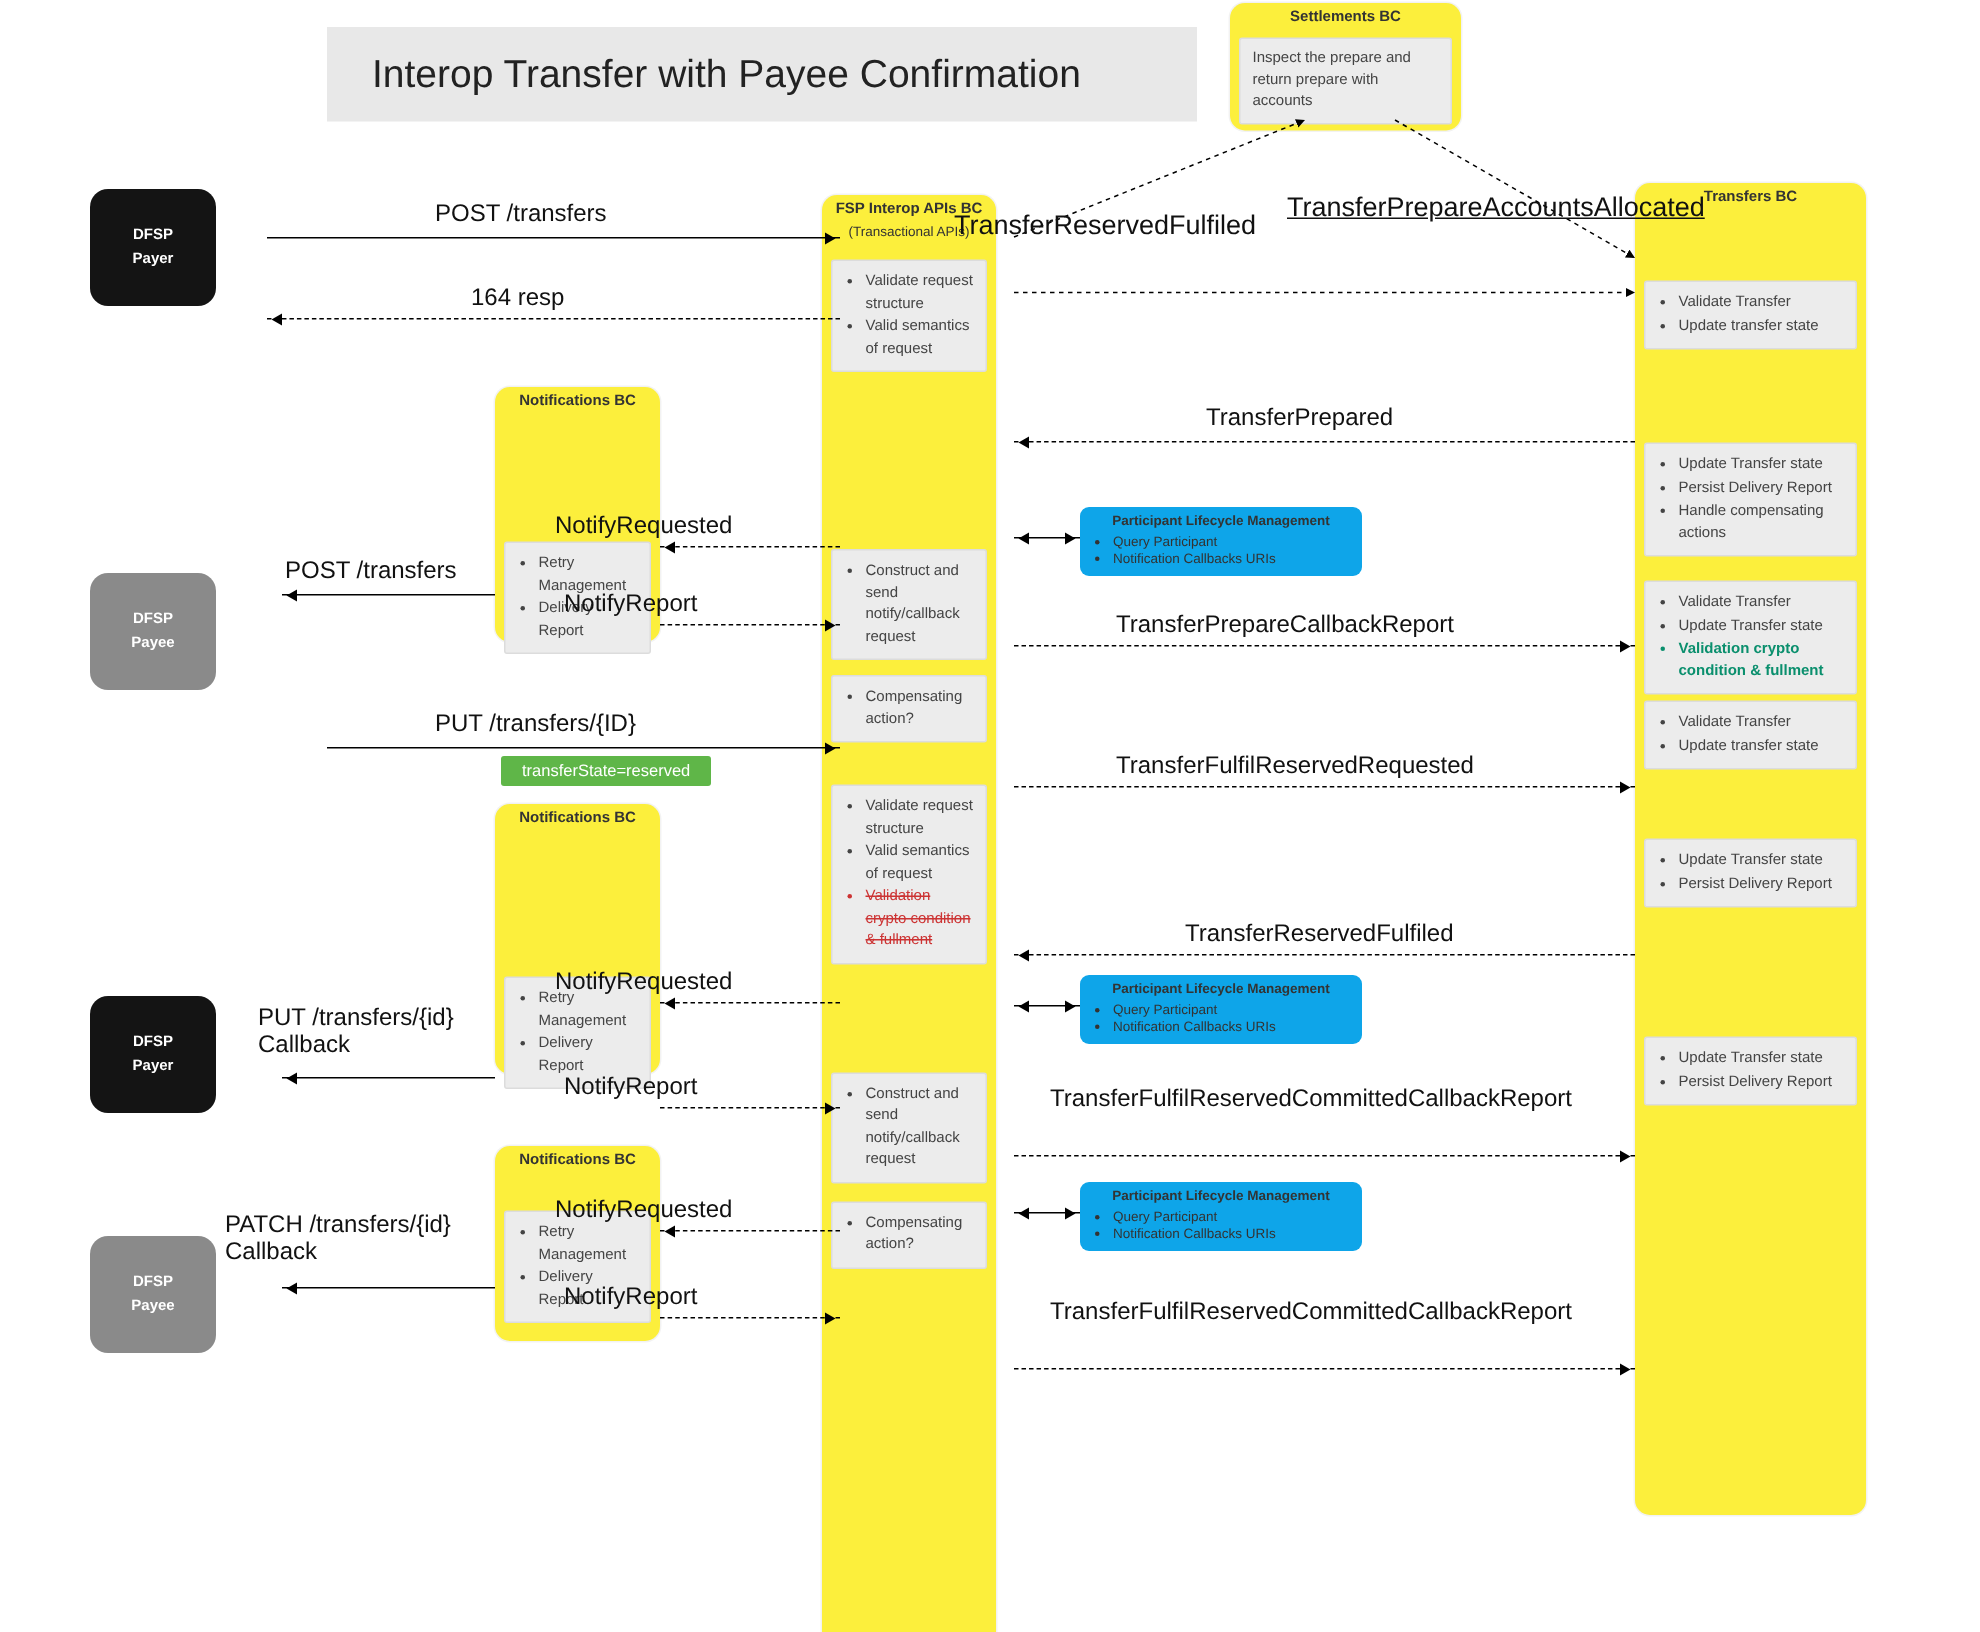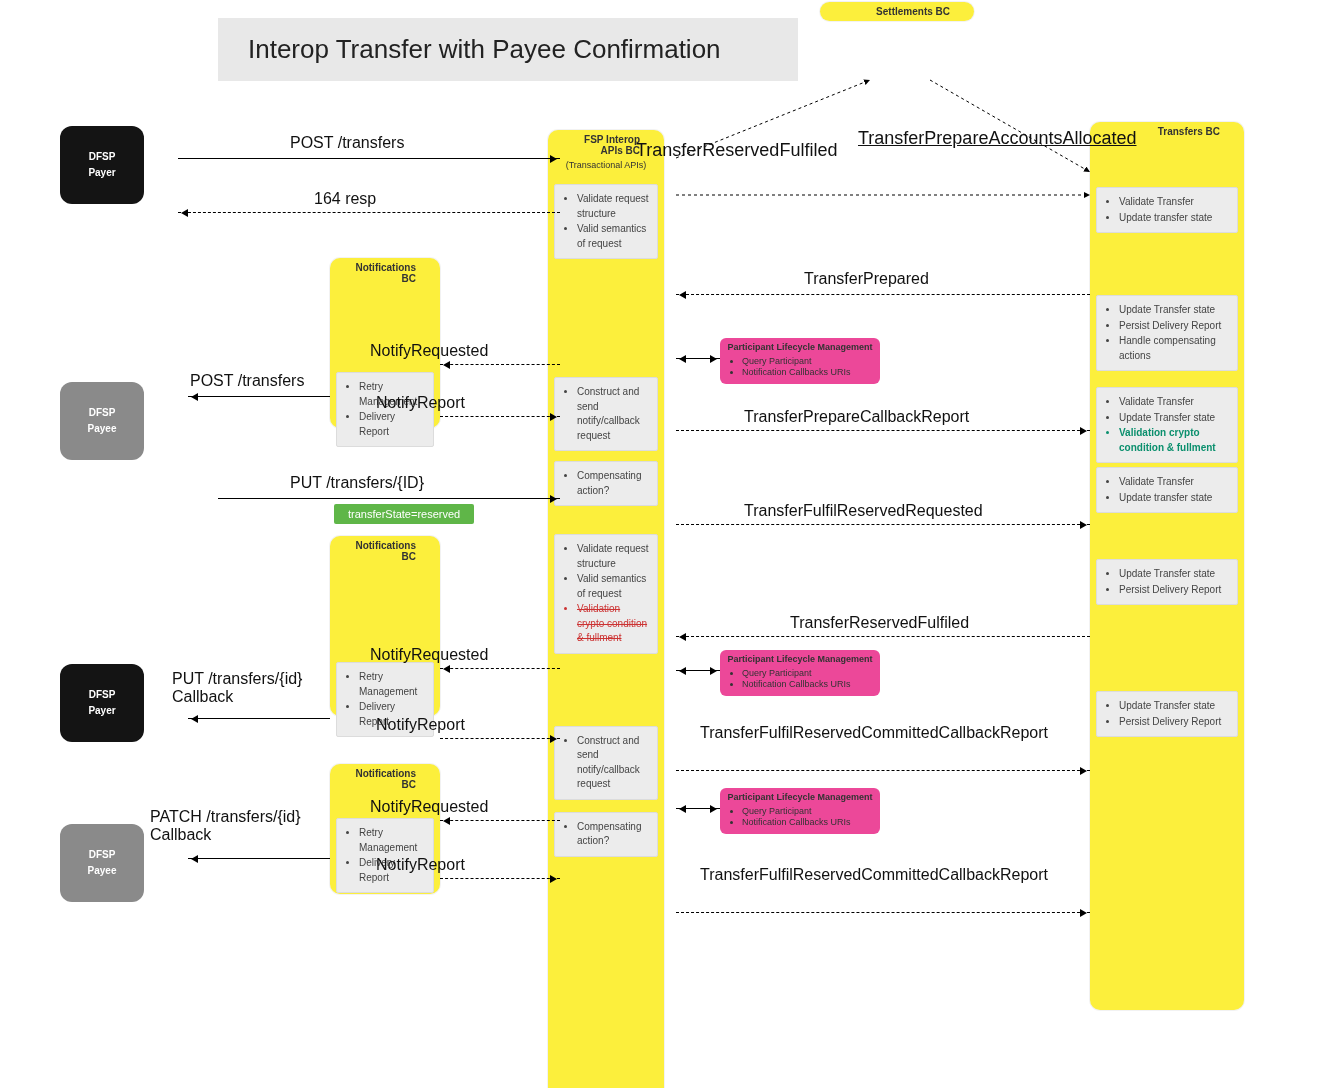--- a/index.html
+++ b/index.html
@@ -40,22 +40,22 @@
 
   .bc {
     position: absolute;
     background: #fcef3c;
     border-radius: 10px;
     box-shadow: 0 0 0 1px rgba(0,0,0,0.05);
   }
   .bc-title {
     font-size: 10px;
     font-weight: bold;
-    text-align: right;
-    padding: 4px 24px;
+    text-align: center;
+    padding: 4px 0;
     color: #333;
   }
   .bc-sub {
     font-size: 9px;
     text-align: center;
     padding: 0 6px 4px;
     color: #333;
   }
   .note {
     background: #ececec;
@@ -112,38 +112,39 @@
     position: absolute;
     left: -1px;
     top: -4px;
     border: 4px solid transparent;
     border-right: 7px solid #000;
   }
 
   
   .plm {
     position: absolute;
-    background: #ec4899;
+    background: #0ea5e9;
     border-radius: 6px;
-    width: 160px;
+    width: 188px;
     padding: 4px 6px 6px;
   }
   .plm .t { font-size: 9px; font-weight: bold; text-align: center; color: #333; padding-bottom: 3px; }
   .plm ul { margin: 0; padding-left: 16px; font-size: 9px; color: #333; }
   .plm li { margin: 1px 0; }
 </style>
 </head>
 <body>
 
 <div class="title-box" style="left:218px;top:18px;width:580px;">
   <span>Interop Transfer with Payee Confirmation</span>
 </div>
 
 <div class="bc" style="left:820px;top:2px;width:154px;">
   <div class="bc-title">Settlements BC</div>
+  <div class="note"><span>Inspect the prepare and return prepare with accounts</span></div>
 </div>
 
 <div class="bc" style="left:548px;top:130px;width:116px;height:1017px;">
   <div class="bc-title">FSP Interop APIs BC</div>
   <div class="bc-sub">(Transactional APIs)</div>
   <div class="note" style="margin-top:10px;">
     <ul>
       <li>Validate request structure</li>
       <li>Valid semantics of request</li>
     </ul>

